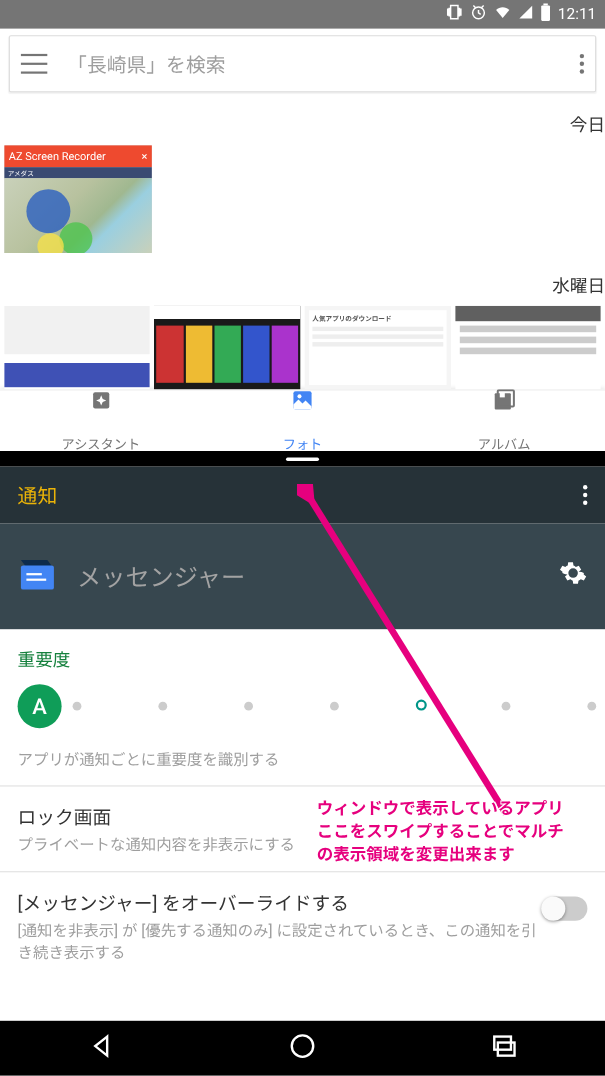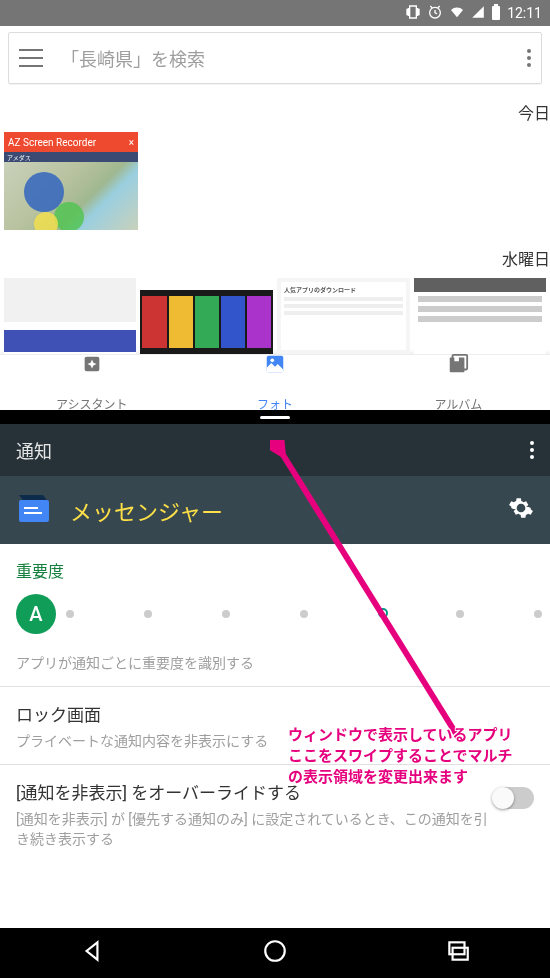--- a/index.html
+++ b/index.html
@@ -45,22 +45,22 @@
 .bottom-nav { display:flex; height:56px; border-top:1px solid #eee; background:#fff; box-shadow:0 -1px 4px rgba(0,0,0,.1); }
 .nav-item { flex:1; display:flex; flex-direction:column; align-items:center; justify-content:center; font-size:12px; color:#757575; gap:20px; }
 .nav-item.active { color:#4285f4; }
 .nav-ico { width:22px; height:22px; display:flex; align-items:center; justify-content:center; }
 
 
 .mw-divider { height:14px; background:#000; display:flex; align-items:center; justify-content:center; position:relative; }
 .mw-handle { width:30px; height:3px; background:#fff; border-radius:2px; }
 
 
-.settings-bar { height:52px; background:#263238; color:#e5e5e5; display:flex; align-items:center; justify-content:space-between; padding:0 16px; font-size:18px; }
-.msg-box { height:68px; background:#37474f; display:flex; align-items:center; padding:0 16px; color:#fde047; font-size:22px; gap:18px; }
+.settings-bar { height:52px; background:#263238; color:#eab308; display:flex; align-items:center; justify-content:space-between; padding:0 16px; font-size:18px; }
+.msg-box { height:96px; background:#37474f; display:flex; align-items:center; padding:0 16px; color:#a3a3a3; font-size:22px; gap:18px; }
 .msg-icon { width:36px; height:36px; }
 .msg-icon svg { width:100%; height:100%; }
 .gear { margin-left:auto; }
 
 .sec { padding:14px 16px; }
 .sec-title { color:#15803d; font-size:16px; margin-bottom:12px; }
 .slider-row { display:flex; align-items:center; gap:10px; }
 .avatar-a { width:40px; height:40px; border-radius:50%; background:#0f9d58; color:#fff; display:flex; align-items:center; justify-content:center; font-size:20px; font-weight:500; }
 .track { flex:1; position:relative; height:2px; }
 .track .dot { position:absolute; top:-3px; width:8px; height:8px; border-radius:50%; background:#ccc; }
@@ -264,21 +264,21 @@
 
 <div class="sec2">
   <div class="sec2-title">ロック画面</div>
   <div class="sec2-sub">プライベートな通知内容を非表示にする</div>
 </div>
 
 <div class="divider"></div>
 
 <div class="sec3">
   <div class="sec3-txt">
-    <div class="sec2-title">[通知を非表示] をオーバーライドする</div>
+    <div class="sec2-title">[メッセンジャー] をオーバーライドする</div>
     <div class="sec2-sub">[通知を非表示] が [優先する通知のみ] に設定されているとき、この通知を引き続き表示する</div>
   </div>
   <div class="switch"></div>
 </div>
 
 <div class="sys-nav">
   <div>
     <svg width="26" height="26" viewBox="0 0 24 24">
         <path d="M17 4L7 12l10 8z" fill="none" stroke="#fff" stroke-width="2"></path>
       </svg>

